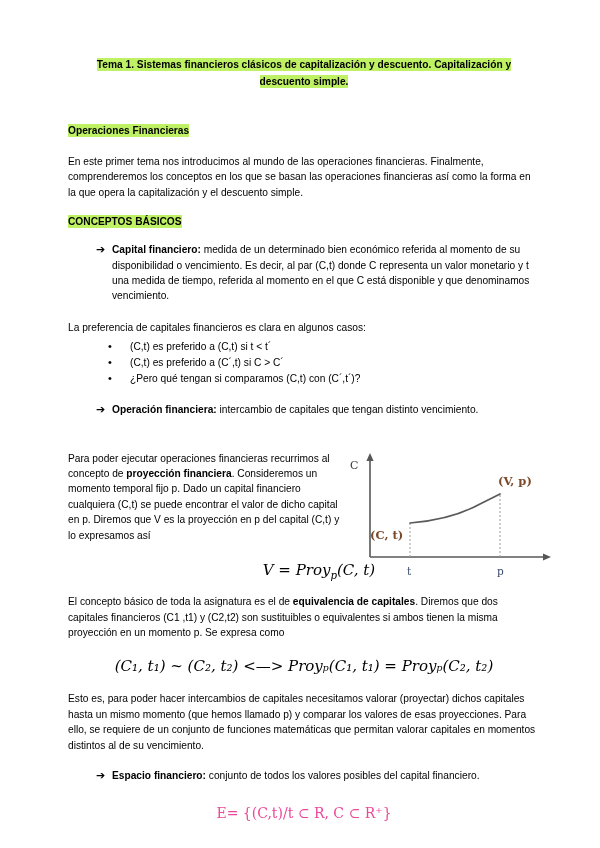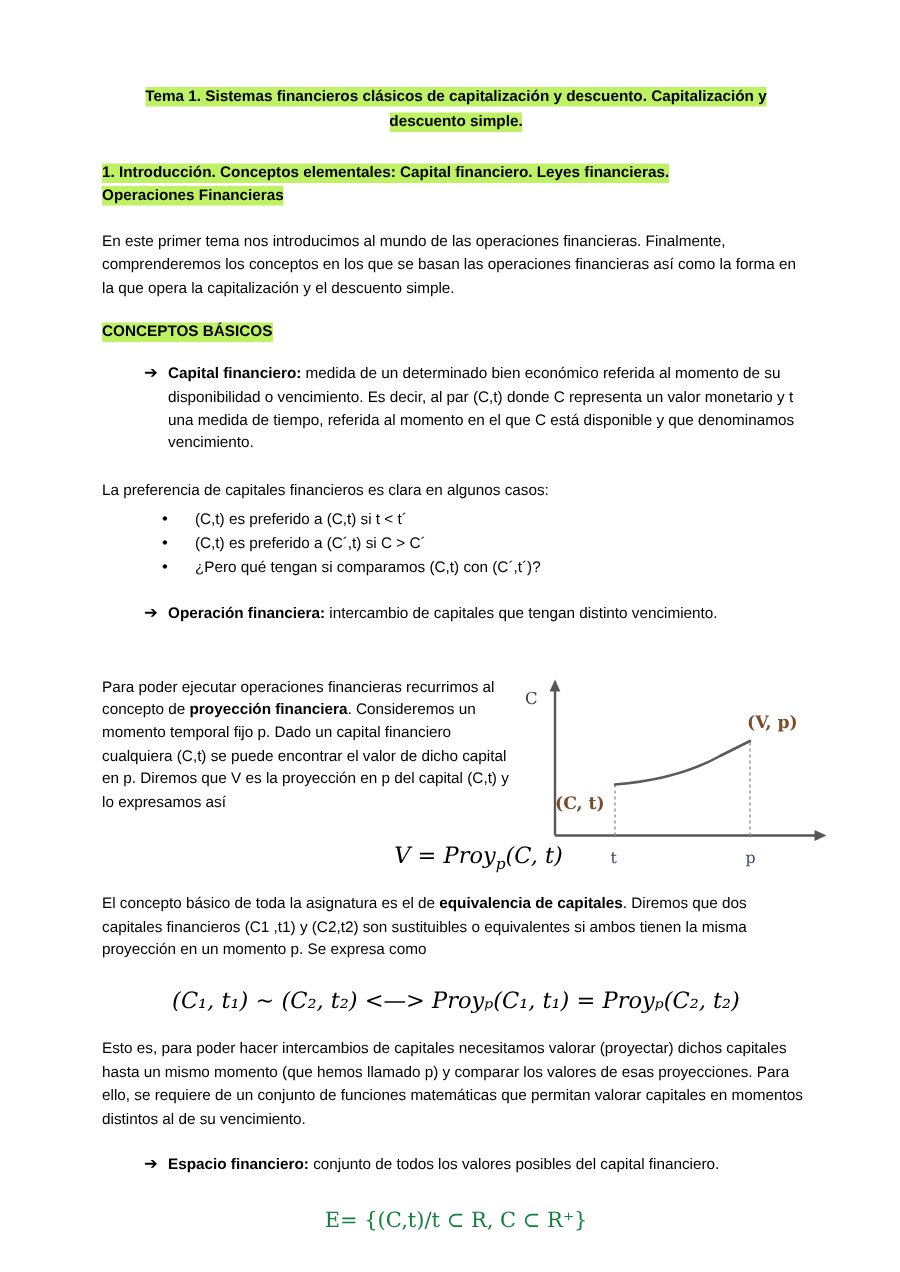--- a/index.html
+++ b/index.html
@@ -116,21 +116,21 @@
   .formula-2 {
     font-size: 15px;
     margin: 17px 0 0 0;
   }
   .formula-3 {
     font-family: "DejaVu Serif", serif;
     font-style: normal;
     font-size: 14px;
     text-align: center;
     margin: 22px 0 0 0;
-    color: #15803d;
+    color: #ec4899;
   }
   .formula sub {
     font-size: 0.68em;
   }
   .chartbox {
     position: absolute;
     left: 280px;
     top: -4px;
     width: 215px;
     height: 135px;
@@ -159,21 +159,21 @@
 <body>
 
 <div class="page">
 
   <div class="doc-title">
     <span class="hl">Tema 1. Sistemas financieros clásicos de capitalización y descuento. Capitalización y</span><br>
     <span class="hl">descuento simple.</span>
   </div>
 
   <div class="section-heading">
-    <span class="hl">1. Introducción. Conceptos elementales: Capital financiero. Leyes financieras.</span><br>
+    <br>
     <span class="hl">Operaciones Financieras</span>
   </div>
 
   <p class="body-text">En este primer tema nos introducimos al mundo de las operaciones financieras. Finalmente, comprenderemos los conceptos en los que se basan las operaciones financieras así como la forma en la que opera la capitalización y el descuento simple.</p>
 
   <div class="sub-heading">
     <span class="hl">CONCEPTOS BÁSICOS</span>
   </div>
 
   <div class="arrow-item">

